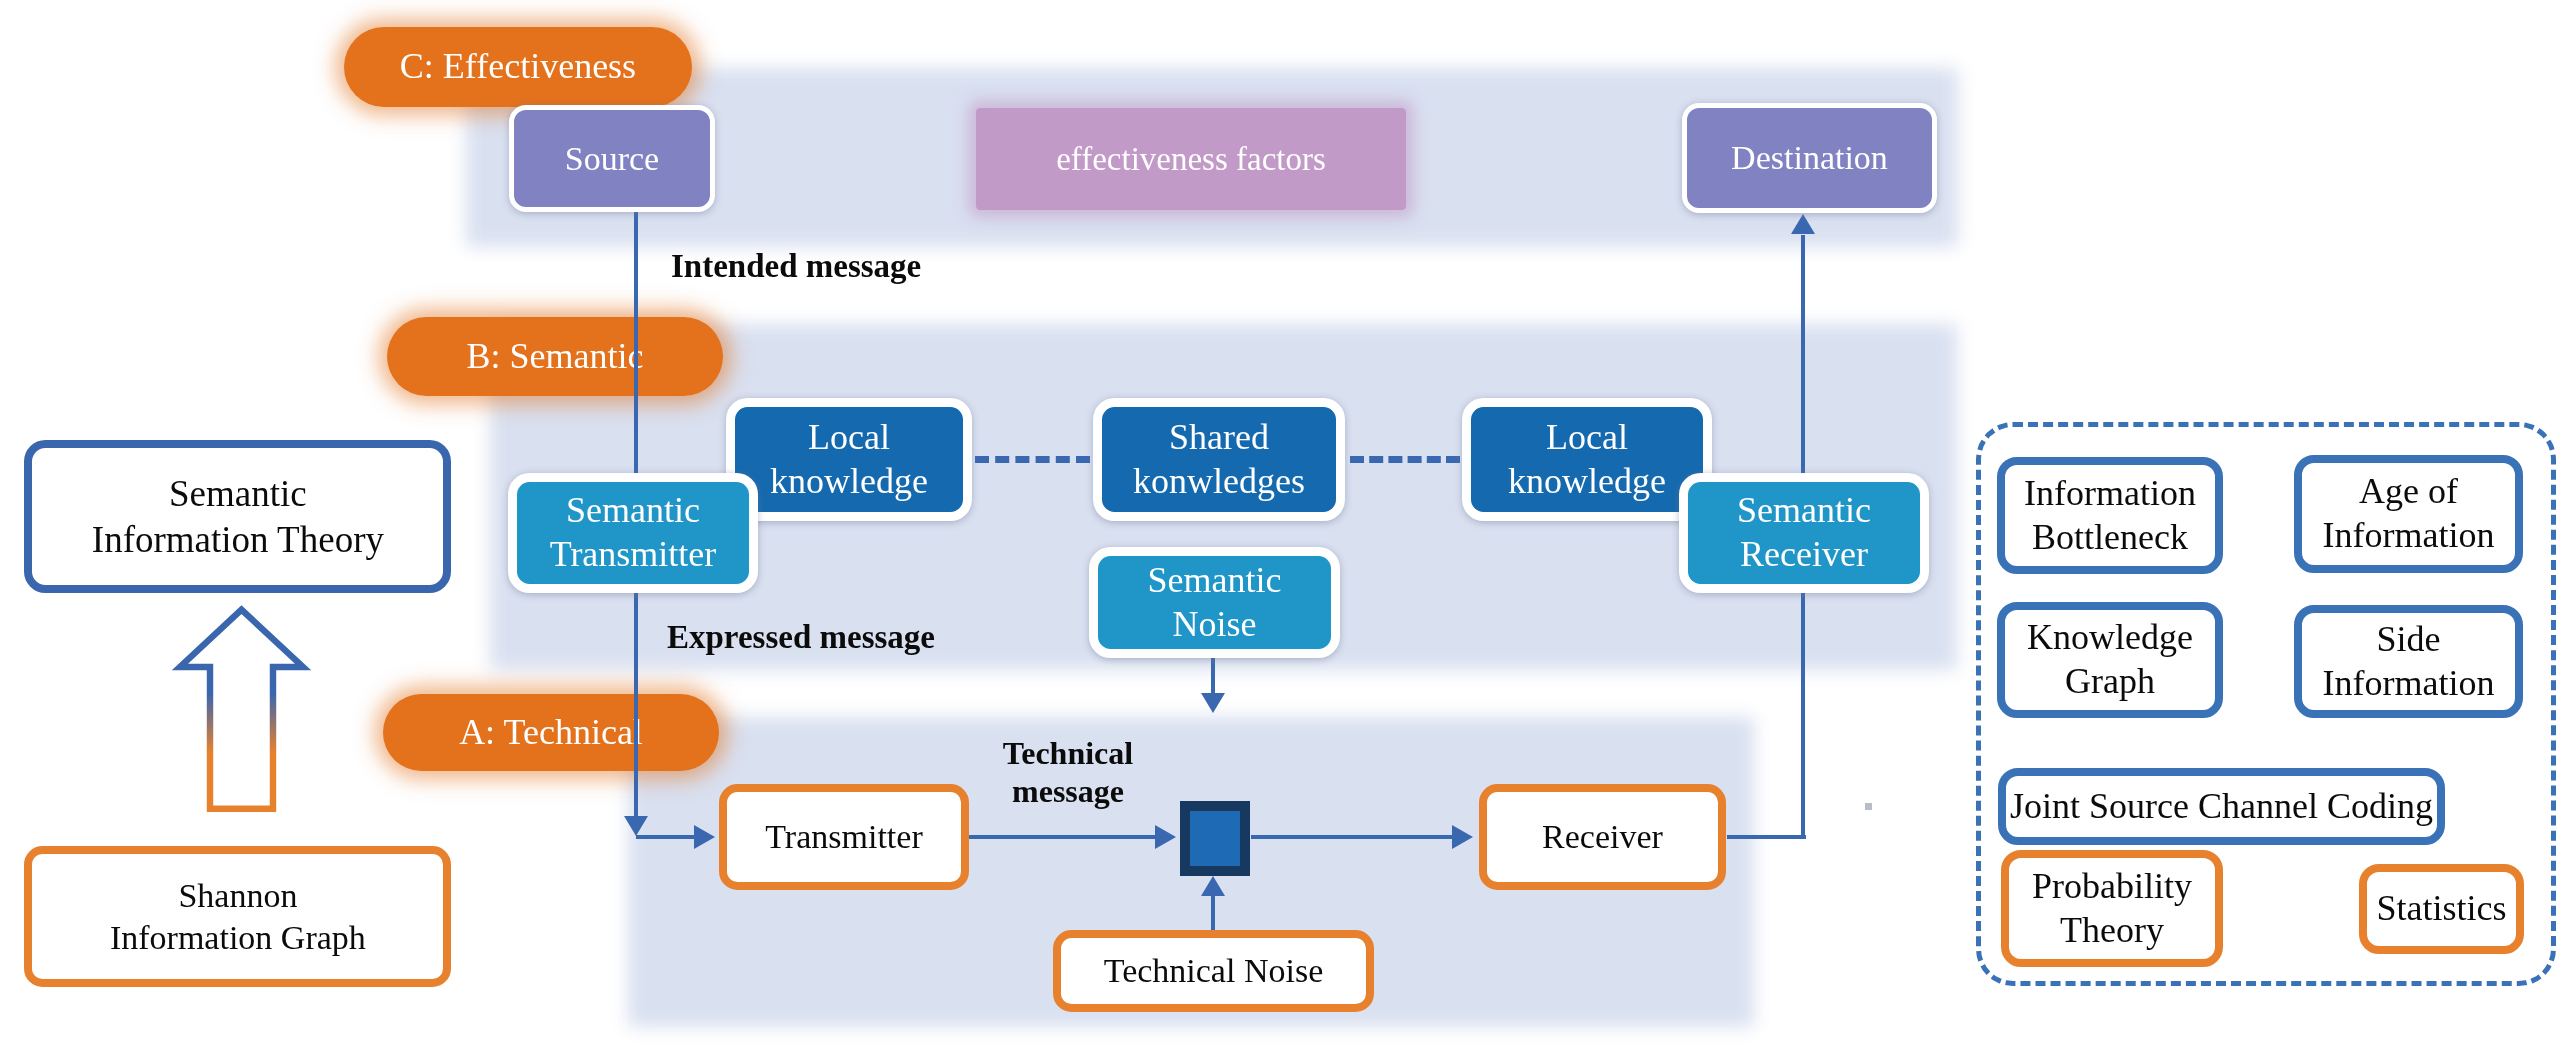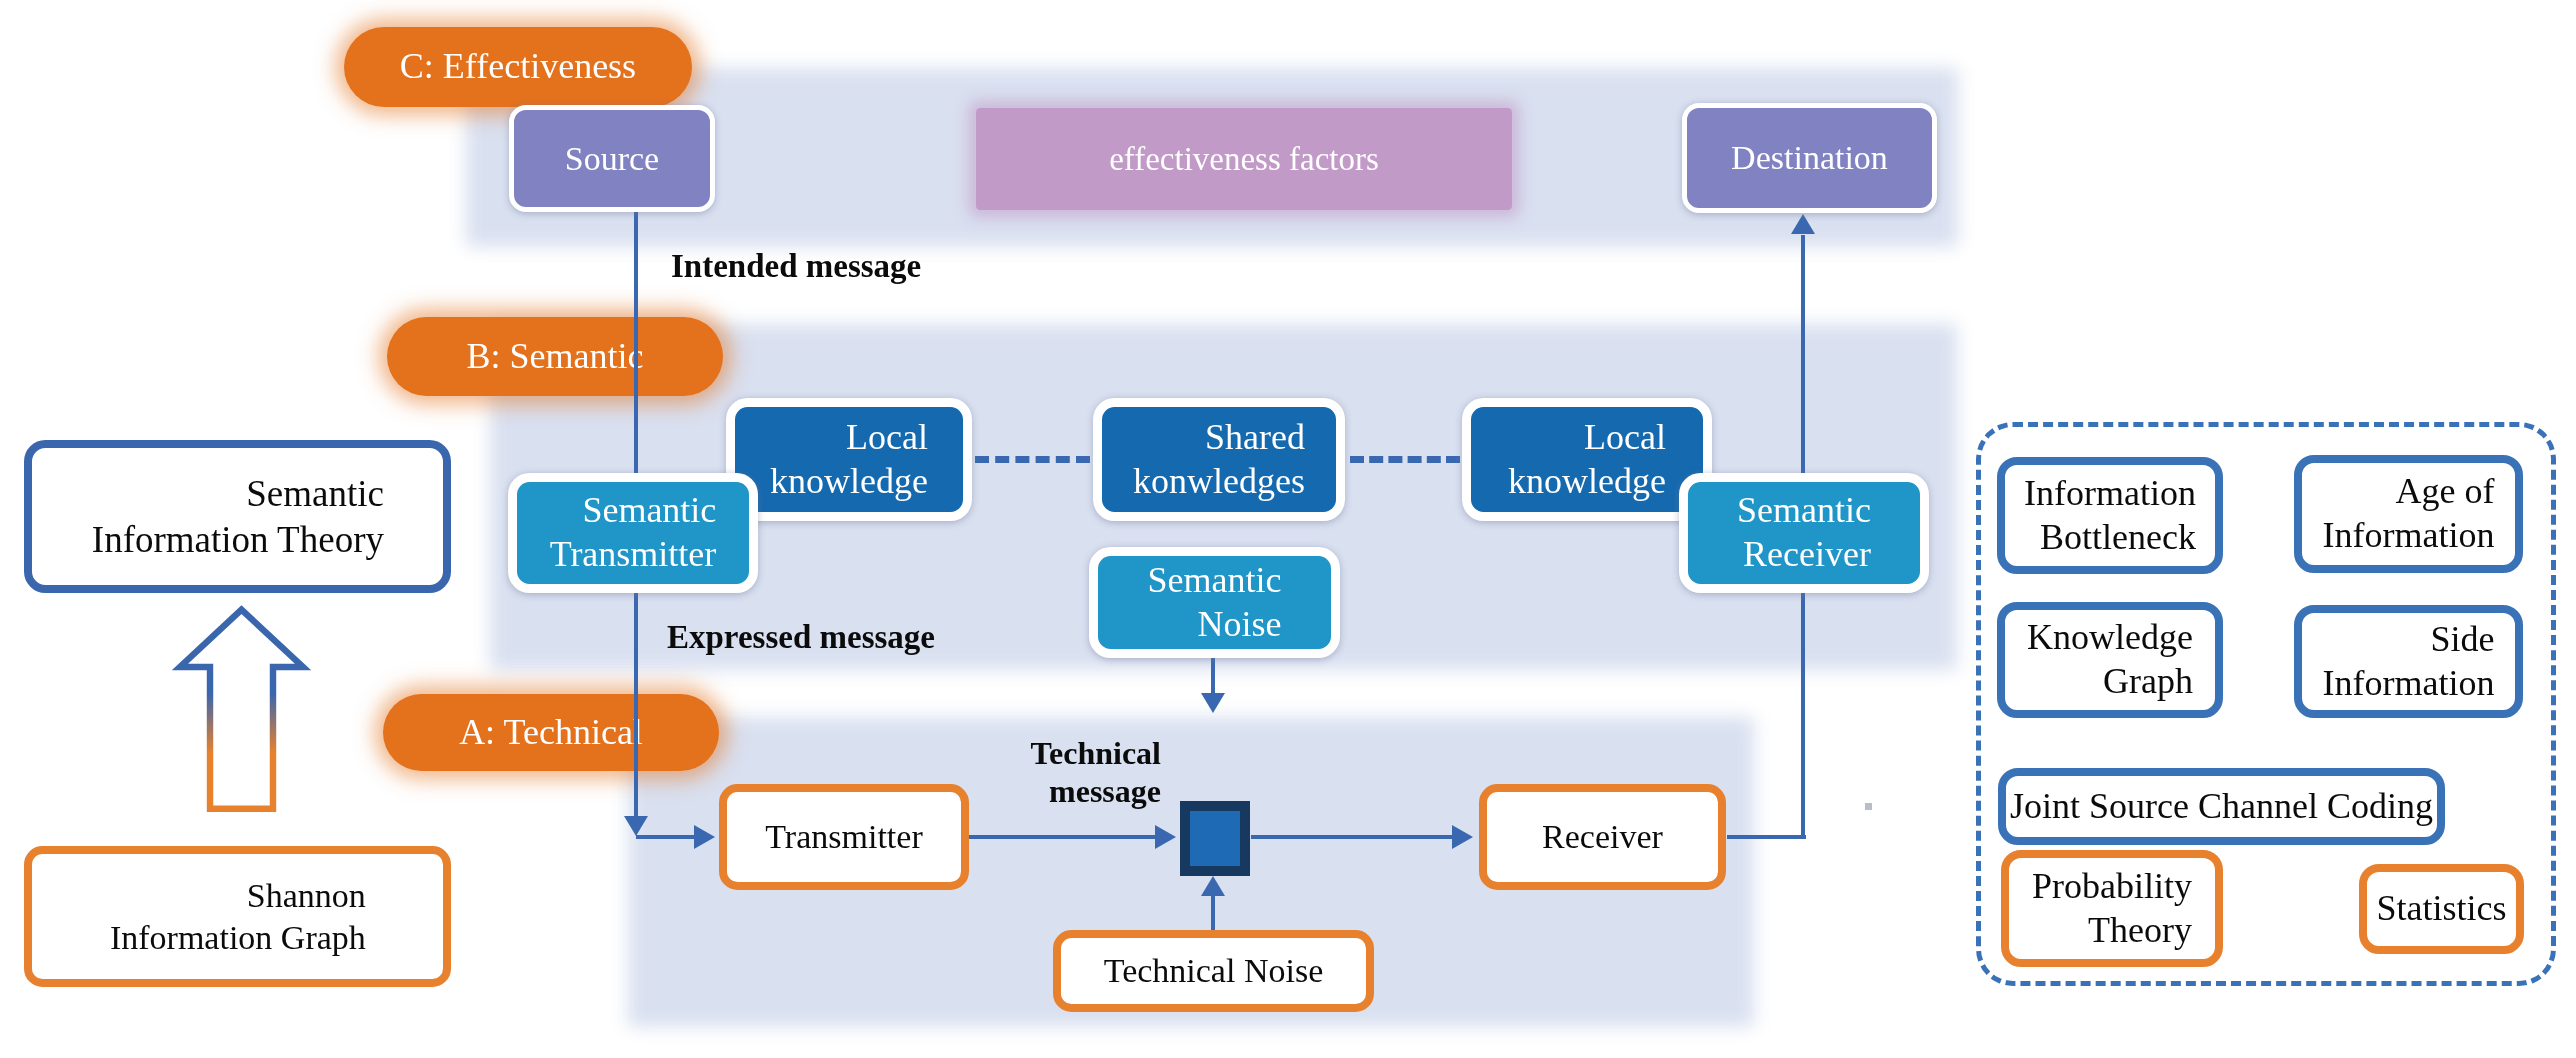--- a/index.html
+++ b/index.html
@@ -4,21 +4,21 @@
 <style>
   html,body{margin:0;padding:0;background:#ffffff;}
   .stage{
     position:relative;
     width:2576px;height:1059px;
     background:#ffffff;
     font-family:"Liberation Serif","DejaVu Serif",serif;
     overflow:hidden;
   }
   .abs{position:absolute;box-sizing:border-box;}
-  .lbl{white-space:pre-line;text-align:right;line-height:1.22;}
+  .lbl{white-space:pre-line;text-align:center;line-height:1.22;}
 
   
   .band{background:#d9e0f0;filter:blur(8.6px);z-index:0;}
 
   
   .pill{
     background:#e4711c;border-radius:46px;z-index:2;
     display:flex;align-items:center;justify-content:center;
     color:#ffffff;font-size:36px;
     box-shadow:0 0 20px 8.6px rgba(228,113,28,.5);
@@ -104,21 +104,21 @@
   <div class="abs vline" style="left:1211px;top:896px;height:36px"></div>
   <div class="abs tri tri-u" style="left:1201px;top:876px"></div>
 
   <div class="abs hline" style="left:1727px;top:835px;width:79px"></div>
   <div class="abs vline" style="left:1801px;top:235px;height:603px"></div>
   <div class="abs tri tri-u" style="left:1791px;top:214px"></div>
 
   <div class="abs node box-purple" style="left:509px;top:105px;width:206px;height:107px">
     <span class="lbl">Source</span>
   </div>
-  <div class="abs node box-mauve" style="left:976px;top:108px;width:536px;height:102px">
+  <div class="abs node box-mauve" style="left:976px;top:108px;width:430px;height:102px">
     <span class="lbl">effectiveness factors</span>
   </div>
   <div class="abs node box-purple" style="left:1682px;top:103px;width:255px;height:110px">
     <span class="lbl">Destination</span>
   </div>
 
   <div class="abs node box-dark" style="left:726px;top:398px;width:246px;height:123px">
     <span class="lbl">Local
 knowledge</span>
   </div>

